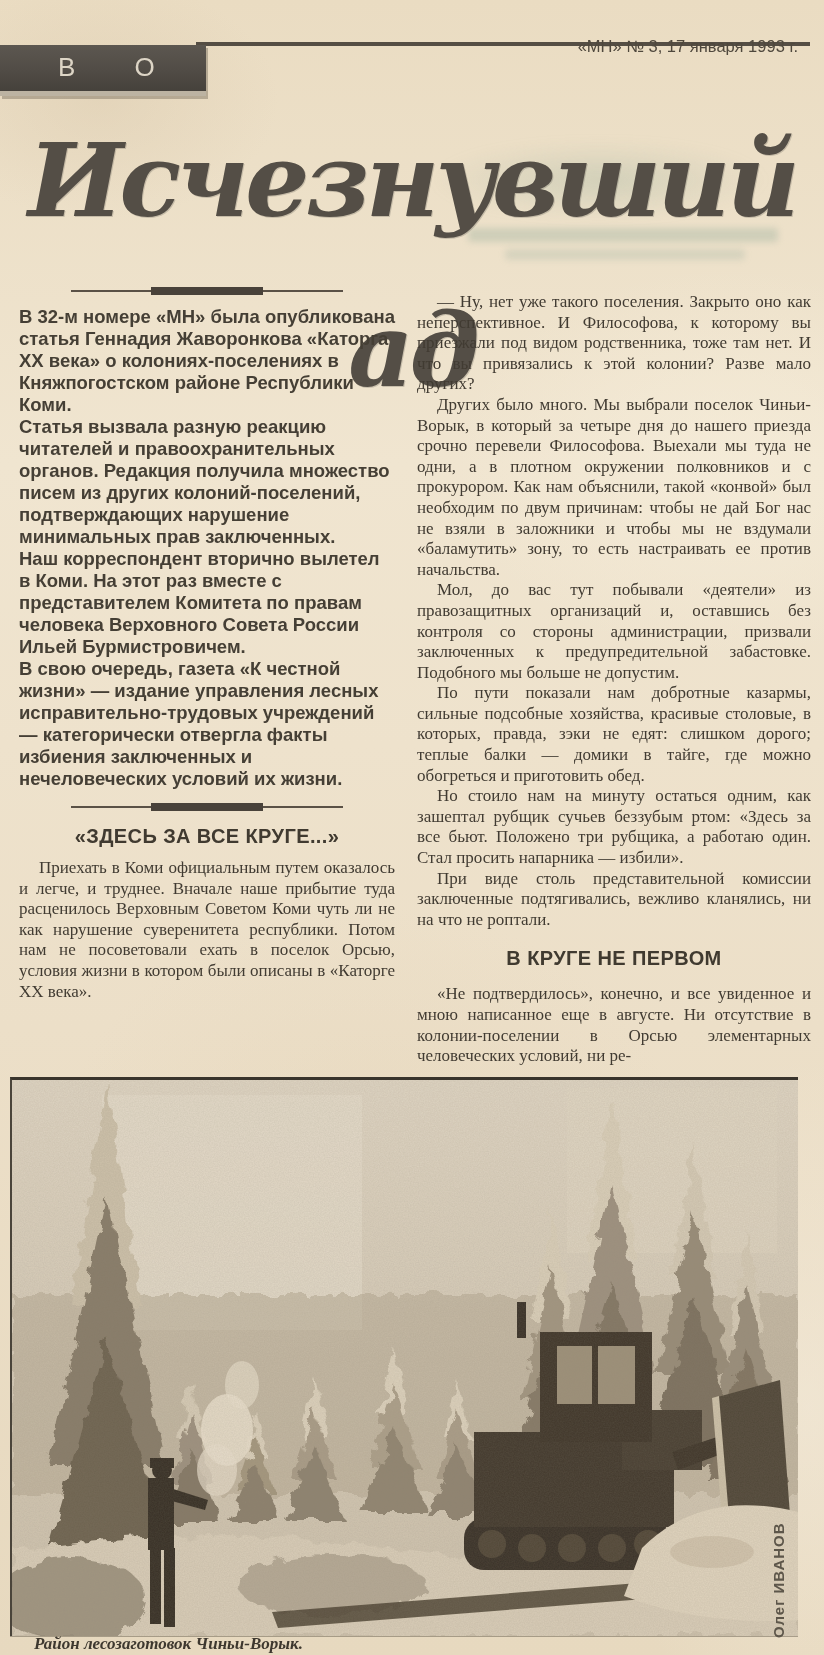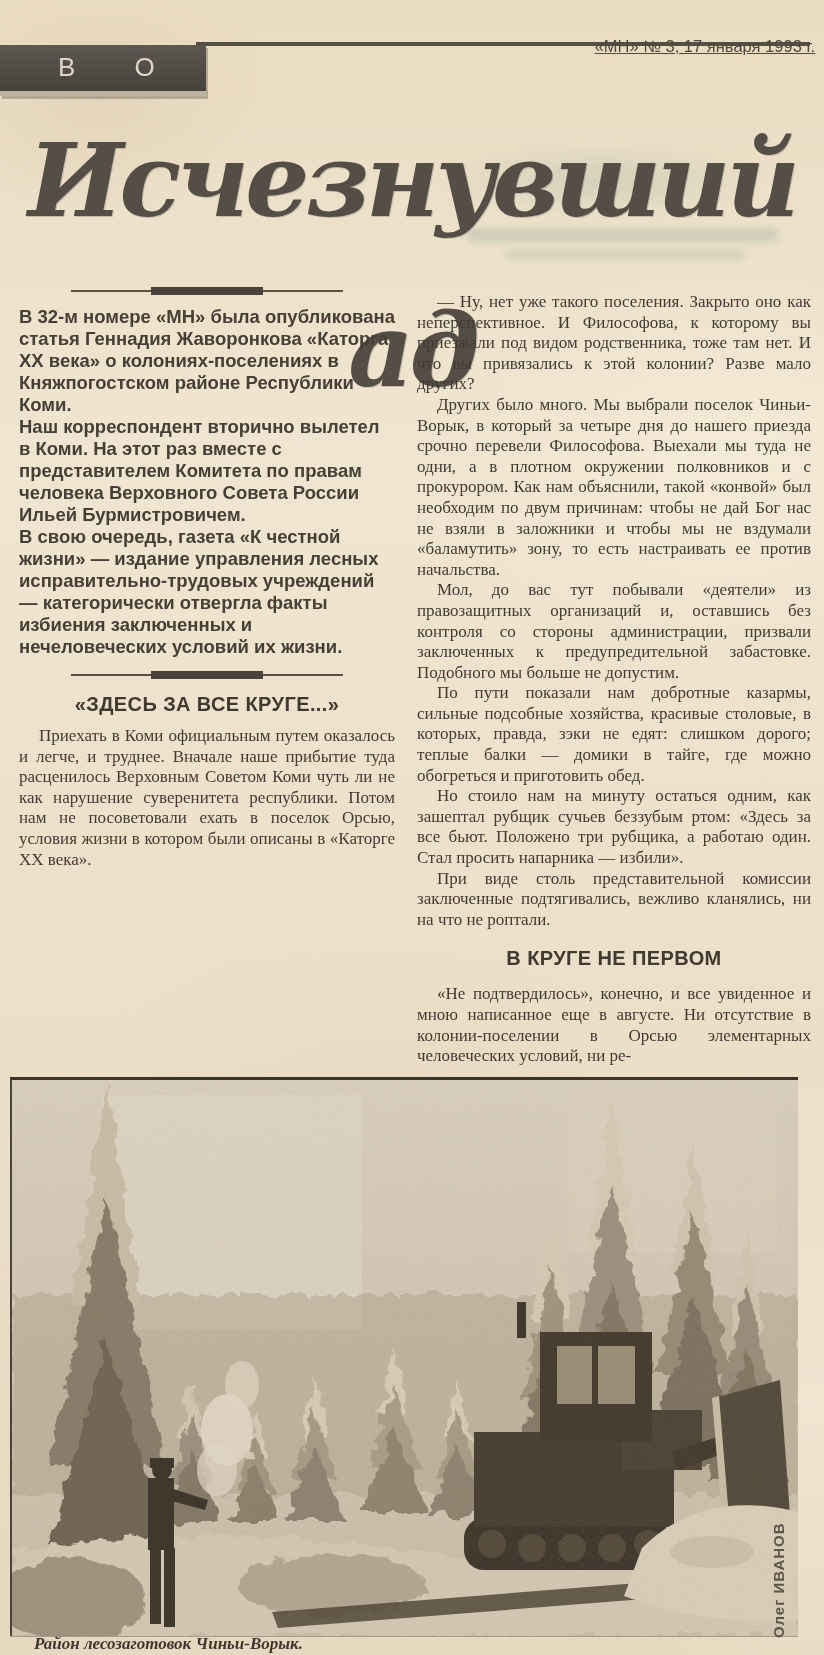--- a/index.html
+++ b/index.html
@@ -18,22 +18,22 @@
   .rubric-box {
     position:absolute; top:45px; left:0; width:206px; height:46px;
     background:linear-gradient(180deg,#5c5750 0%, #514c46 55%, #45413b 100%);
     border-bottom:5px solid #bcb3a2; box-shadow:2px 3px 0 rgba(90,80,65,.35);
   }
   .rubric-letters {
     position:absolute; left:58px; top:7px;
     font:26px/30px "Liberation Sans", sans-serif; color:#ddd5c6; letter-spacing:26px;
   }
   .issue-line {
-    position:absolute; top:36px; right:9px;
-    font:16.5px/20px "Liberation Sans", sans-serif; color:#4f483d;text-decoration:underline;
+    position:absolute; top:36px; right:26px;
+    font:16.5px/20px "Liberation Sans", sans-serif; color:#4f483d;
   }
   
   .ghost { position:absolute; pointer-events:none; }
   .ghost-a { top:140px; right:55px; width:340px; height:80px;
     background:radial-gradient(ellipse at center, rgba(148,172,152,.30), transparent 70%); filter:blur(6px); }
   .ghost-b { top:228px; left:468px; width:310px; height:14px; background:rgba(138,164,148,.30); filter:blur(3px); border-radius:4px; }
   .ghost-c { top:249px; left:505px; width:240px; height:11px; background:rgba(138,164,148,.22); filter:blur(3px); border-radius:4px; }
   
   .headline {
     position:absolute; top:96px; left:0; width:824px; height:178px;
@@ -102,20 +102,21 @@
   </div>
 
   <div class="columns">
 
     <div class="col-left">
       <div class="divider">
           <span class="line"></span>
           <span class="block"></span>
         </div>
       <p class="intro-p">В 32-м номере «МН» была опубликована статья Геннадия Жаворонкова «Каторга XX века» о колониях-поселениях в Княжпогостском районе Республики Коми.</p>
+      <p class="intro-p">Статья вызвала разную реакцию читателей и правоохранительных органов. Редакция получила множество писем из других колоний-поселений, подтверждающих нарушение минимальных прав заключенных.</p>
       <p class="intro-p">Наш корреспондент вторично вылетел в Коми. На этот раз вместе с представителем Комитета по правам человека Верховного Совета России Ильей Бурмистровичем.</p>
       <p class="intro-p">В свою очередь, газета «К честной жизни» — издание управления лесных исправительно-трудовых учреждений — категорически отвергла факты избиения заключенных и нечеловеческих условий их жизни.</p>
       <div class="divider" style="margin-top:12px;">
           <span class="line"></span>
           <span class="block"></span>
         </div>
       <h2 class="section-heading">«ЗДЕСЬ ЗА ВСЕ КРУГЕ...»</h2>
       <p class="body-p">Приехать в Коми официальным путем оказалось и легче, и труднее. Вначале наше прибытие туда расценилось Верховным Советом Коми чуть ли не как нарушение суверенитета республики. Потом нам не посоветовали ехать в поселок Орсью, условия жизни в котором были описаны в «Каторге XX века».</p>
     </div>
 

